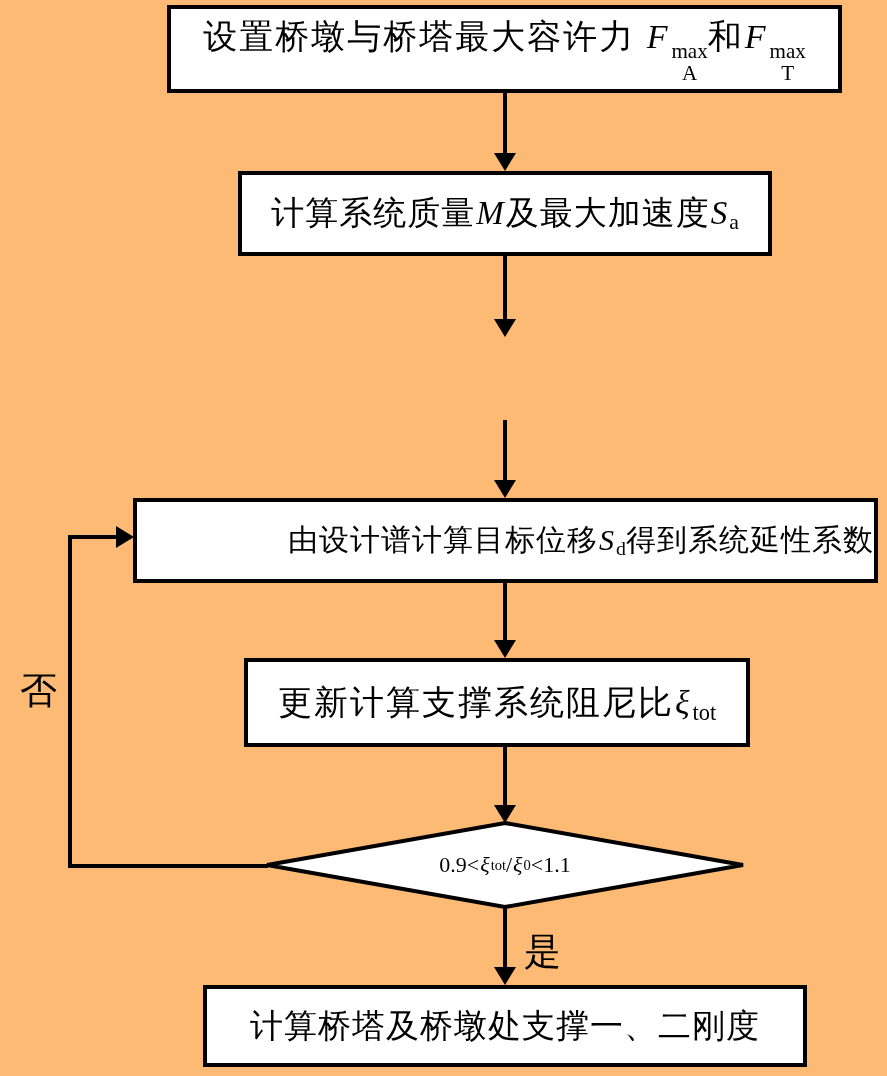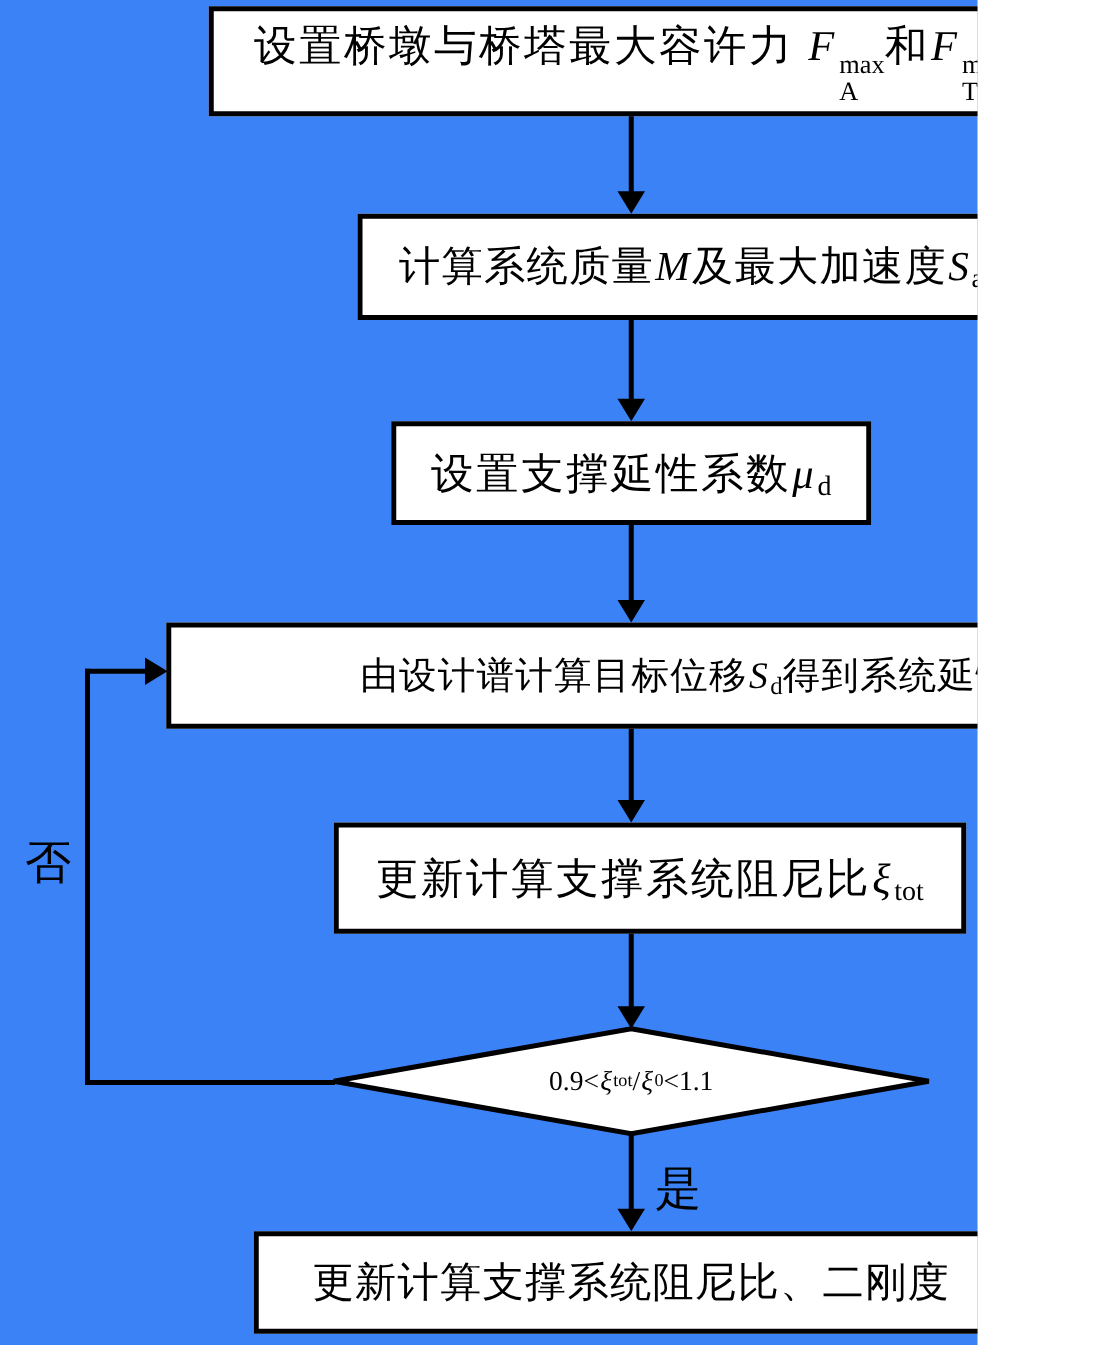--- a/index.html
+++ b/index.html
@@ -1,20 +1,20 @@
 <!DOCTYPE html>
 <html><head>
 <meta charset="utf-8">
 <style>
   html, body { margin: 0; padding: 0; background: #ffffff; }
   #canvas {
     position: relative;
-    width: 782px;
+    width: 887px;
     height: 1076px;
-    background: #3b82f6;
+    background: #fdba74;
     font-family: "Liberation Serif", "DejaVu Serif", serif;
     color: #000000;
     overflow: hidden;
   }
   
   .flow-box {
     position: absolute;
     box-sizing: border-box;
     border: 4px solid #000000;
     background: #ffffff;
@@ -23,21 +23,21 @@
     justify-content: center;
     text-align: center;
   }
   .node-text { white-space: nowrap; }
   
   .var { font-style: italic; padding: 0 1px; }
   .sb { font-size: 0.66em; vertical-align: -0.25em; letter-spacing: 0; }
   .supsub {
     display: inline-flex;
     flex-direction: column;
-    align-items: flex-start;
+    align-items: center;
     font-size: 0.62em;
     line-height: 1.02;
     vertical-align: -0.52em;
     margin-left: 1px;
     letter-spacing: 0;
   }
   
   .vline, .hline { position: absolute; background: #000000; }
   .vline { width: 4px; }
   .hline { height: 4px; }
@@ -61,24 +61,24 @@
   #diamond-wrap svg { display: block; }
   #diamond-text {
     position: absolute; left: 0; top: 0; width: 484px; height: 92px;
     display: flex; align-items: center; justify-content: center;
     font-size: 22px; white-space: nowrap;
   }
   
   .branch-label { position: absolute; font-size: 37px; line-height: 1; }
   
   #node-step1 { left: 167px; top: 5px;   width: 675px; height: 88px; font-size: 34px; letter-spacing: 2px; }
-  #node-step2 { left: 238px; top: 171px; width: 534px; height: 85px; font-size: 33px; letter-spacing: 1px; margin-left: 48px; }
+  #node-step2 { left: 238px; top: 171px; width: 534px; height: 85px; font-size: 33px; letter-spacing: 1px; }
   #node-step3 { left: 313px; top: 337px; width: 384px; height: 83px; font-size: 34px; letter-spacing: 2px; }
   #node-step4 { left: 133px; top: 498px; width: 745px; height: 85px; font-size: 30px; letter-spacing: 1px; justify-content: flex-end; }
-  #node-step5 { left: 267px; top: 658px; width: 506px; height: 89px; font-size: 34px; letter-spacing: 2px; }
+  #node-step5 { left: 244px; top: 658px; width: 506px; height: 89px; font-size: 34px; letter-spacing: 2px; }
   #node-step6 { left: 203px; top: 985px; width: 604px; height: 82px; font-size: 33px; letter-spacing: 1px; }
 </style>
 </head>
 <body>
 
 <div id="canvas">
 
   <div class="flow-box" id="node-step1">
     <span class="node-text">设置桥墩与桥塔最大容许力 <span class="var">F</span><span class="supsub">
           <span>max</span>
@@ -86,34 +86,31 @@
         </span>和<span class="var">F</span><span class="supsub">
           <span>max</span>
           <span>T</span>
         </span></span>
   </div>
 
   <div class="flow-box" id="node-step2">
     <span class="node-text">计算系统质量<span class="var">M</span>及最大加速度<span class="var">S</span><span class="sb">a</span></span>
   </div>
 
-  <div class="flow-box" id="node-step3">
-    <span class="node-text">设置支撑延性系数<span class="var">μ</span><span class="sb">d</span></span>
-  </div>
 
   <div class="flow-box" id="node-step4">
     <span class="node-text">由设计谱计算目标位移<span class="var">S</span><span class="sb">d</span>得到系统延性系数</span>
   </div>
 
   <div class="flow-box" id="node-step5">
     <span class="node-text">更新计算支撑系统阻尼比<span class="var">ξ</span><span class="sb">tot</span></span>
   </div>
 
   <div class="flow-box" id="node-step6">
-    <span class="node-text">更新计算支撑系统阻尼比、二刚度</span>
+    <span class="node-text">计算桥塔及桥墩处支撑一、二刚度</span>
   </div>
 
   <div id="diamond-wrap">
     <svg width="484" height="92" viewBox="0 0 484 92">
       <polygon points="242,4 480,46 242,88 4,46" fill="#ffffff" stroke="#000000" stroke-width="4"></polygon>
     </svg>
     <div id="diamond-text" class="node-text">0.9&lt;<span class="var">ξ</span><span class="sb">tot</span>/<span class="var">ξ</span><span class="sb">0</span>&lt;1.1</div>
   </div>
 
   <div class="vline" style="left:503px; top:93px;  height:64px;"></div>

